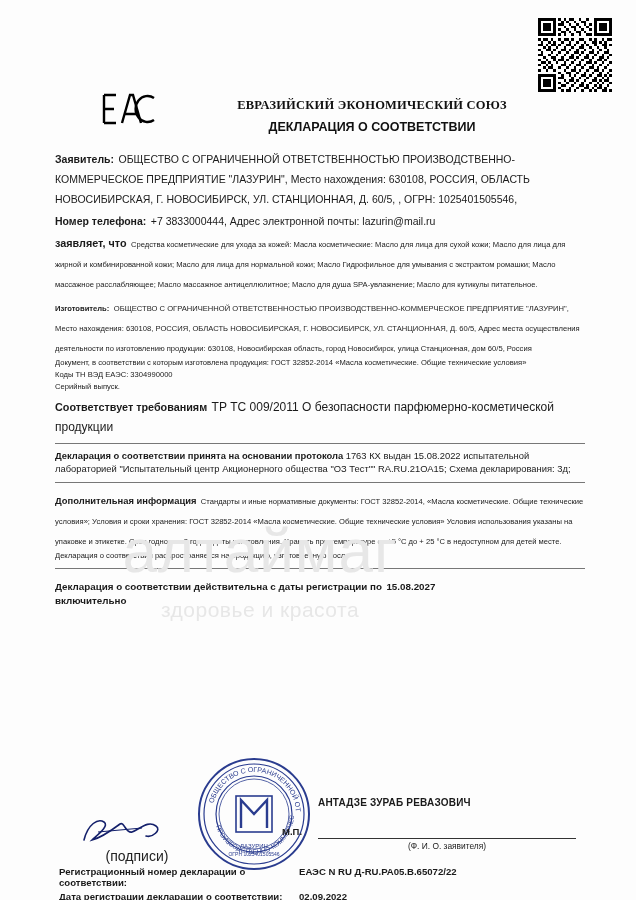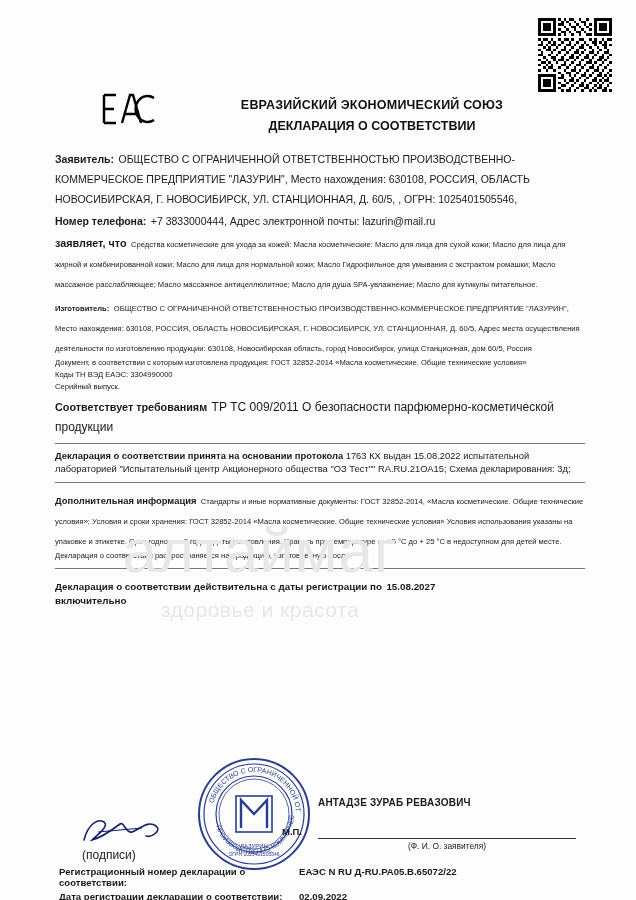--- a/index.html
+++ b/index.html
@@ -50,20 +50,21 @@
     left: 172px;
     top: 98px;
     width: 400px;
     text-align: center;
   }
   .t-main {
     font-size: 12.5px;
     font-weight: bold;
     letter-spacing: 0.2px;
     color: #111;
+    font-family: Liberation Serif, serif;
   }
   .t-sub {
     font-size: 12.5px;
     font-weight: bold;
     margin-top: 7px;
     color: #111;
   }
 
   
   .body-area {
@@ -147,24 +148,24 @@
     top: 812px;
     width: 120px;
     height: 40px;
   }
   .sig svg { display: block; }
 
   .sig-label {
     position: absolute;
     left: 82px;
     top: 848px;
-    font-size: 12px;
+    font-size: 14px;
     color: #222;
     width: 110px;
-    text-align: left;
+    text-align: center;
   }
 
   .mp {
     position: absolute;
     left: 282px;
     top: 826px;
     font-size: 9.5px;
     font-weight: bold;
   }
 

